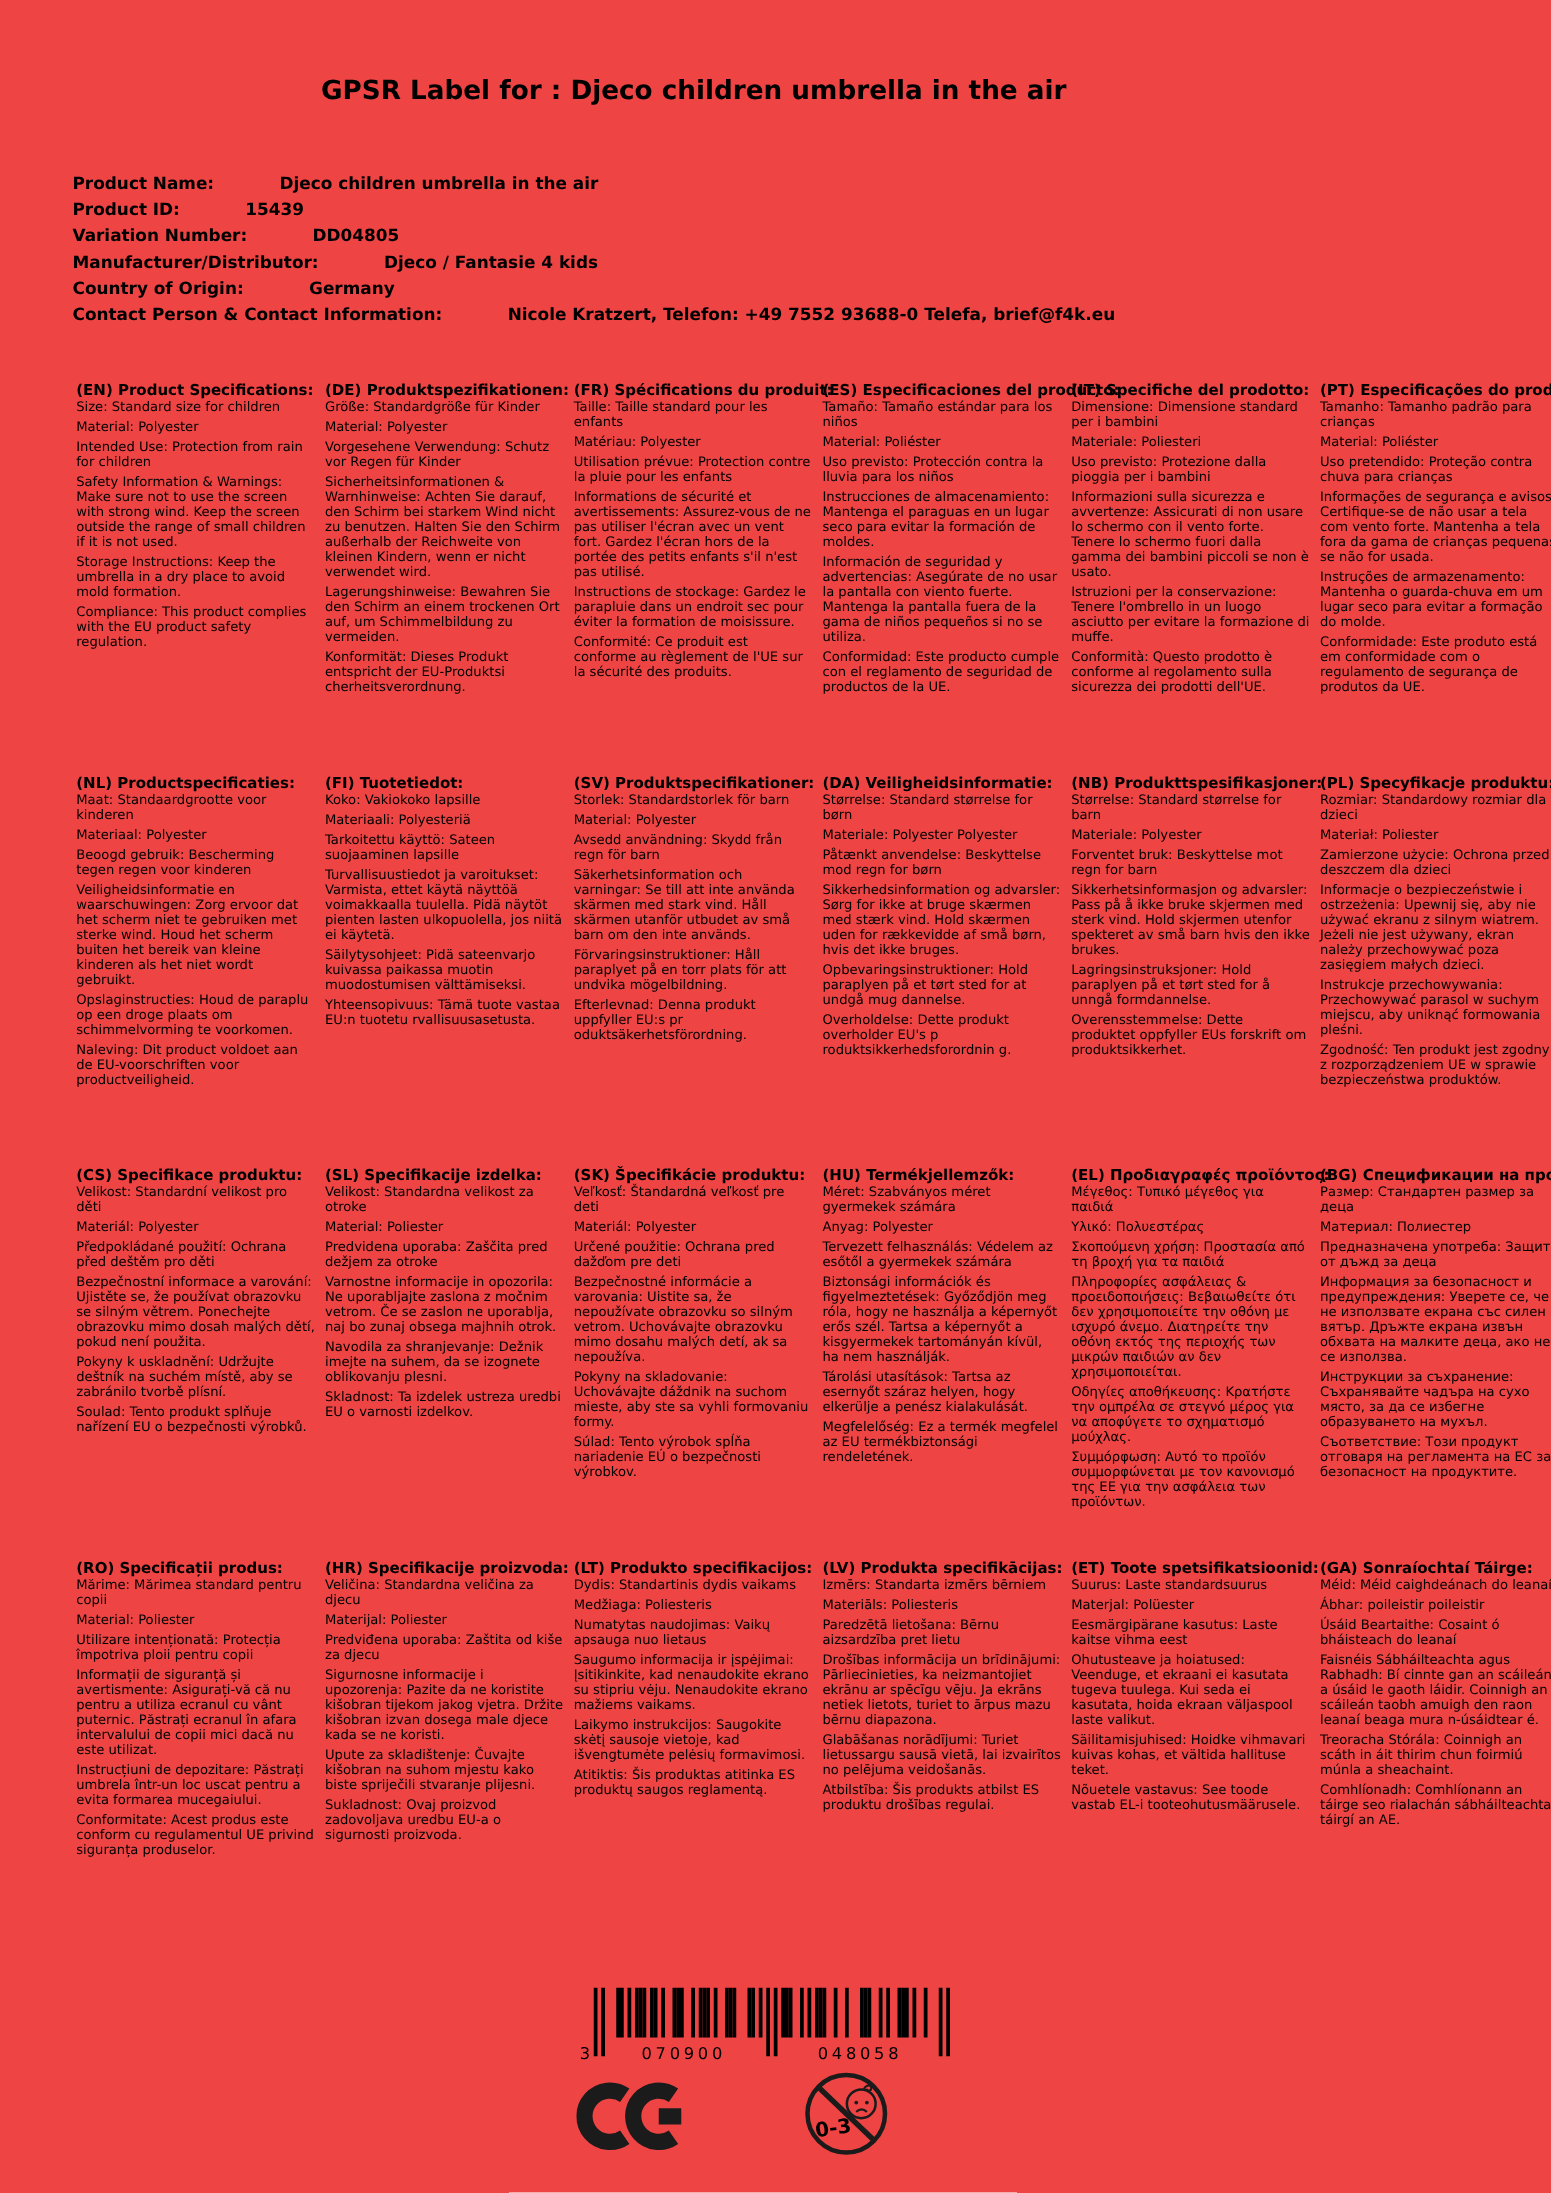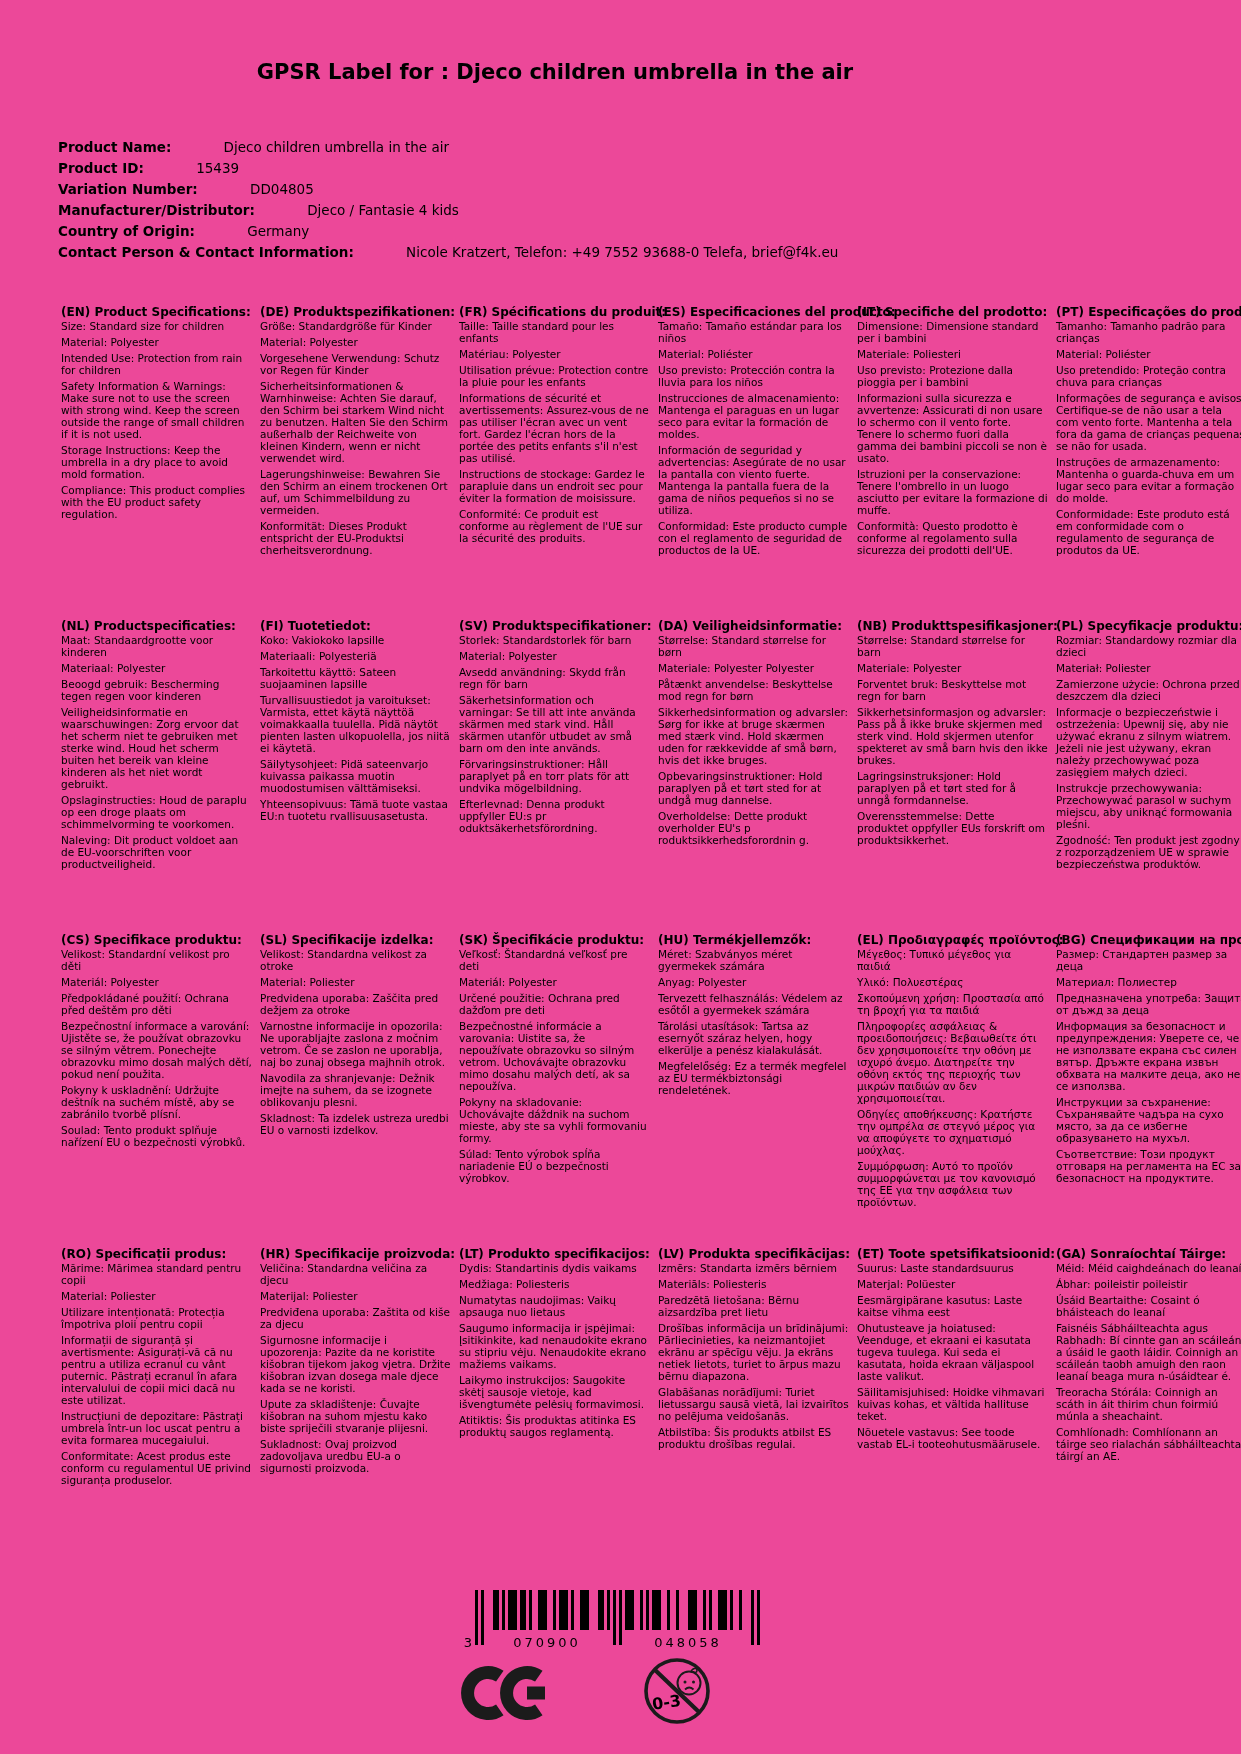--- a/index.html
+++ b/index.html
@@ -1,24 +1,24 @@
 <!DOCTYPE html>
 <html><head>
 <meta charset="utf-8">
 <style>
   html,body { margin:0; padding:0; background:#fff; }
   body { width:1241px; height:1754px; font-family:"DejaVu Sans", sans-serif; color:#000; }
-  .page { position:relative; width:1241px; height:1754px; background:#ec4899; overflow:hidden; }
+  .page { position:relative; width:1241px; height:1754px; background:#ef4444; overflow:hidden; }
 
   .title { position:absolute; top:60px; left:0; width:1110px; margin:0;
            text-align:center; font-size:21px; font-weight:bold; }
 
   .info { position:absolute; top:137px; left:58px; font-size:13.5px; line-height:21px; }
   .info-line .lbl { font-weight:bold; }
-  .info-line .val { font-weight:normal;padding-left:48px; }
+  .info-line .val { font-weight:bold;padding-left:48px; }
 
   .grid { position:absolute; top:306px; left:61px;
           display:grid; grid-template-columns:repeat(6,191px); column-gap:8px;
           grid-auto-rows:314px; }
   .spec { font-size:10.5px; line-height:12px; }
   .spec-title { font-weight:bold; font-size:12px; line-height:13px; white-space:nowrap; margin:0 0 1px 0; }
   .spec-item { margin:0 0 4px 0; }
 
   .barcode { position:absolute; top:1590px; left:462px; width:300px; height:60px; }
   .barcode text { font-family:"DejaVu Sans", sans-serif; }
@@ -197,20 +197,21 @@
         <p class="spec-item">Bezpečnostné informácie a varovania: Uistite sa, že nepoužívate obrazovku so silným vetrom. Uchovávajte obrazovku mimo dosahu malých detí, ak sa nepoužíva.</p>
         <p class="spec-item">Pokyny na skladovanie: Uchovávajte dáždnik na suchom mieste, aby ste sa vyhli formovaniu formy.</p>
         <p class="spec-item">Súlad: Tento výrobok spĺňa nariadenie EÚ o bezpečnosti výrobkov.</p>
       </div>
 
   <div class="spec">
     <div class="spec-title">(HU) Termékjellemzők:</div>
   <p class="spec-item">Méret: Szabványos méret gyermekek számára</p>
         <p class="spec-item">Anyag: Polyester</p>
         <p class="spec-item">Tervezett felhasználás: Védelem az esőtől a gyermekek számára</p>
+        <p class="spec-item">Biztonsági információk és figyelmeztetések: Győződjön meg róla, hogy ne használja a képernyőt erős szél. Tartsa a képernyőt a kisgyermekek tartományán kívül, ha nem használják.</p>
         <p class="spec-item">Tárolási utasítások: Tartsa az esernyőt száraz helyen, hogy elkerülje a penész kialakulását.</p>
         <p class="spec-item">Megfelelőség: Ez a termék megfelel az EU termékbiztonsági rendeletének.</p>
       </div>
 
   <div class="spec">
     <div class="spec-title">(EL) Προδιαγραφές προϊόντος:</div>
   <p class="spec-item">Μέγεθος: Τυπικό μέγεθος για παιδιά</p>
         <p class="spec-item">Υλικό: Πολυεστέρας</p>
         <p class="spec-item">Σκοπούμενη χρήση: Προστασία από τη βροχή για τα παιδιά</p>
         <p class="spec-item">Πληροφορίες ασφάλειας &amp; προειδοποιήσεις: Βεβαιωθείτε ότι δεν χρησιμοποιείτε την οθόνη με ισχυρό άνεμο. Διατηρείτε την οθόνη εκτός της περιοχής των μικρών παιδιών αν δεν χρησιμοποιείται.</p>

